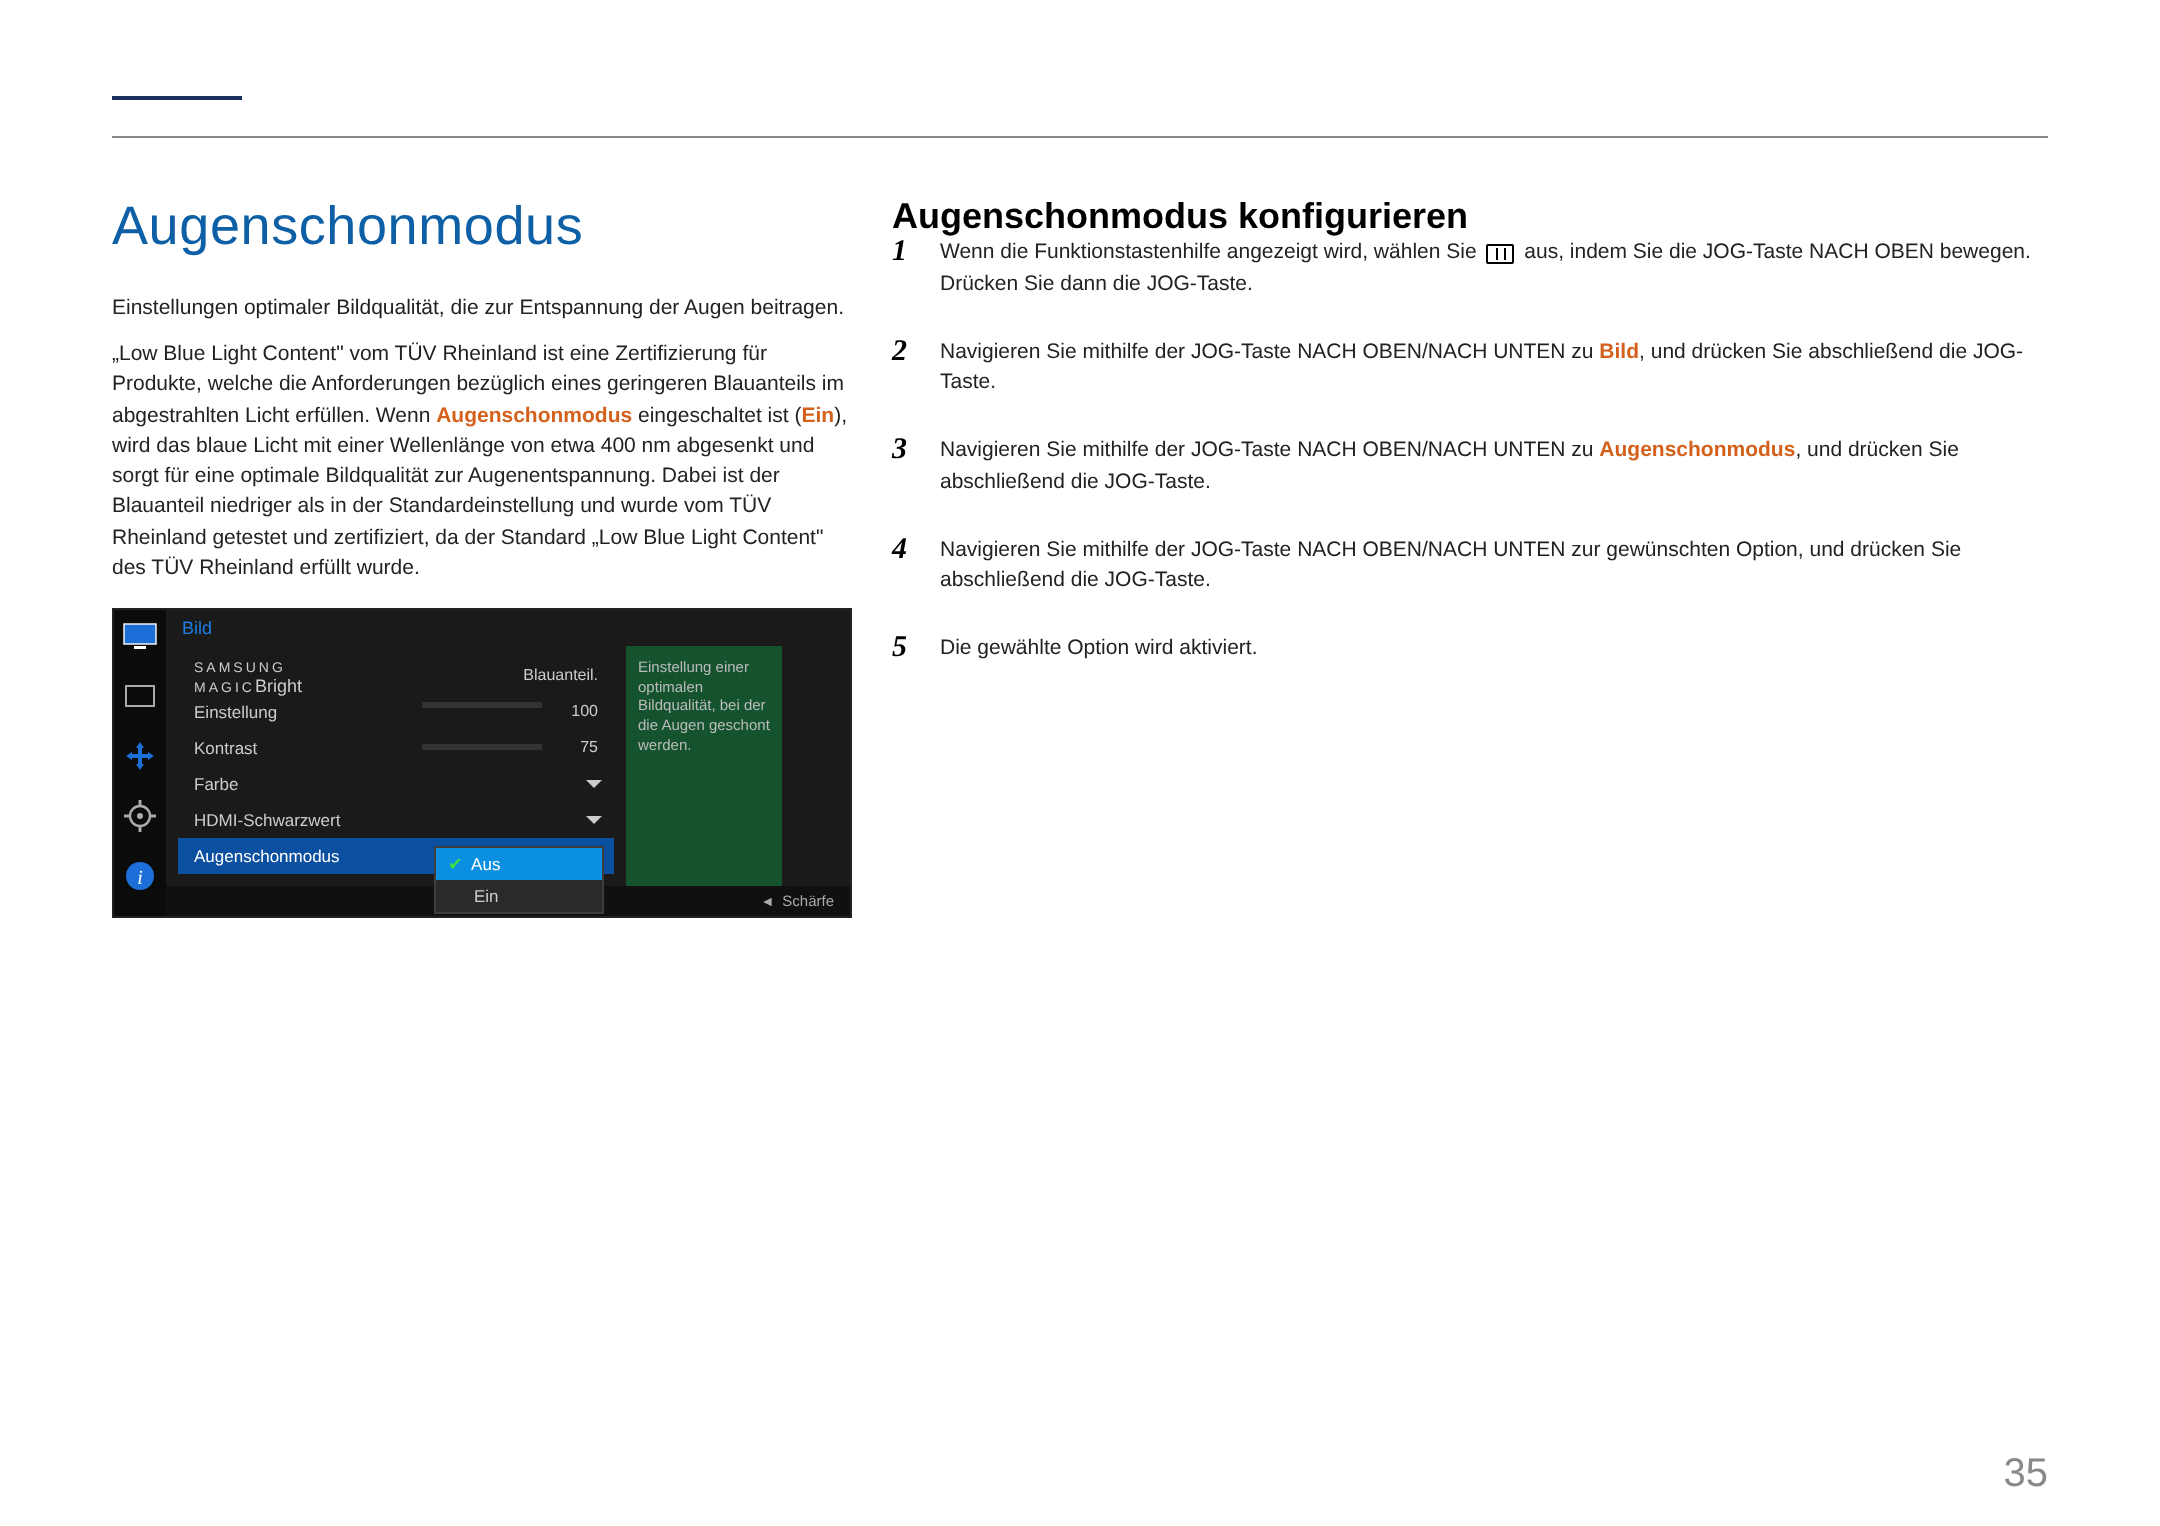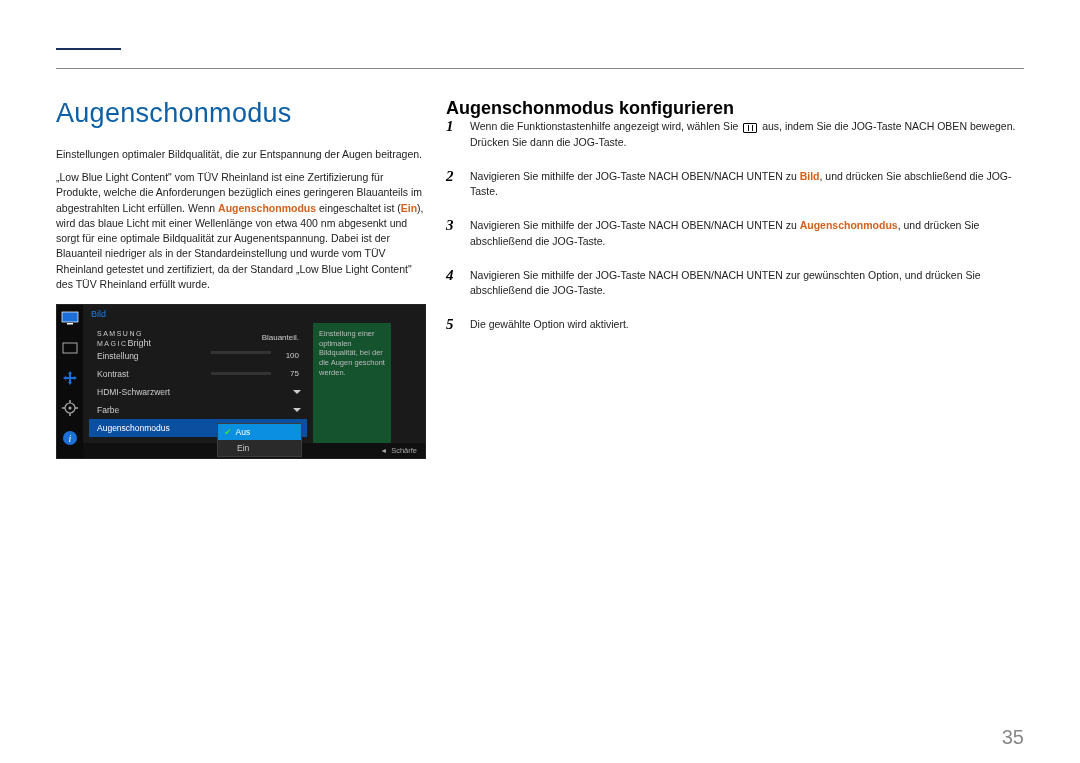--- a/index.html
+++ b/index.html
@@ -119,25 +119,25 @@
                     </span>
                 </div>
                 <div class="mu-row wide">
                   <span>Kontrast</span>
                   <span style="display:flex;align-items:center;gap:4px;">
                       <span class="bar"><span class="bar-fill" style="width:75%"></span></span>
                       <span class="val">75</span>
                     </span>
                 </div>
                 <div class="mu-row wide">
-                  <span>HDMI-Schwarzwert</span>
+                  <span>Farbe</span>
                     <span class="tri"></span>
                 </div>
                 <div class="mu-row wide">
-                  <span>Farbe</span>
+                  <span>HDMI-Schwarzwert</span>
                     <span class="tri"></span>
                 </div>
                 <div class="mu-row wide sel">
                   <span>Augenschonmodus</span>
                 </div>
               </div>
               <div class="mu-desc">Einstellung einer optimalen Bildqualität, bei der die Augen geschont werden.</div>
             </div>
             <div class="mu-foot"><span class="arr">◄</span><span>Schärfe</span></div>
           </div>

